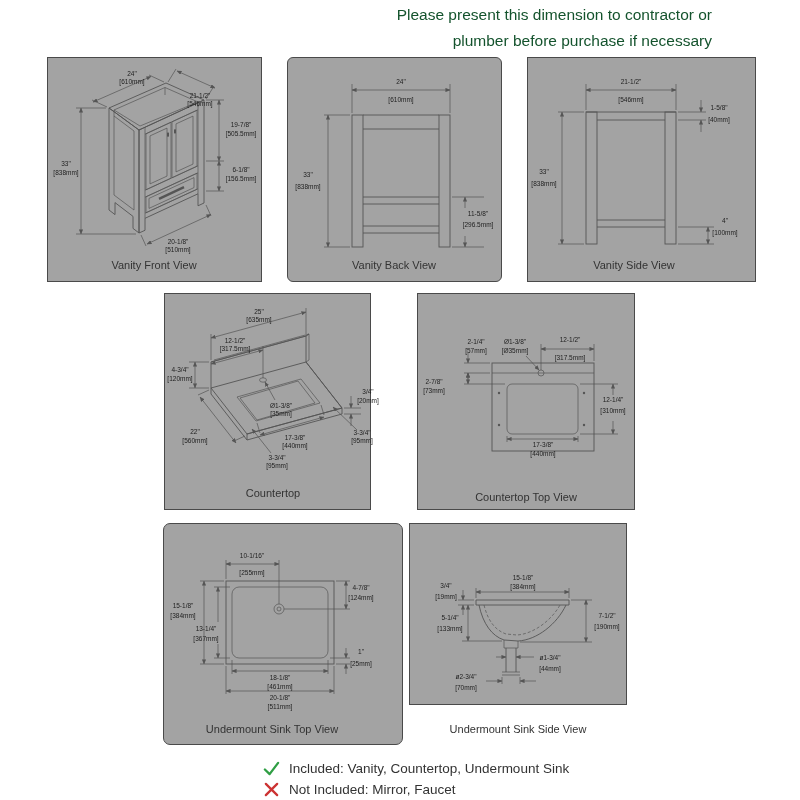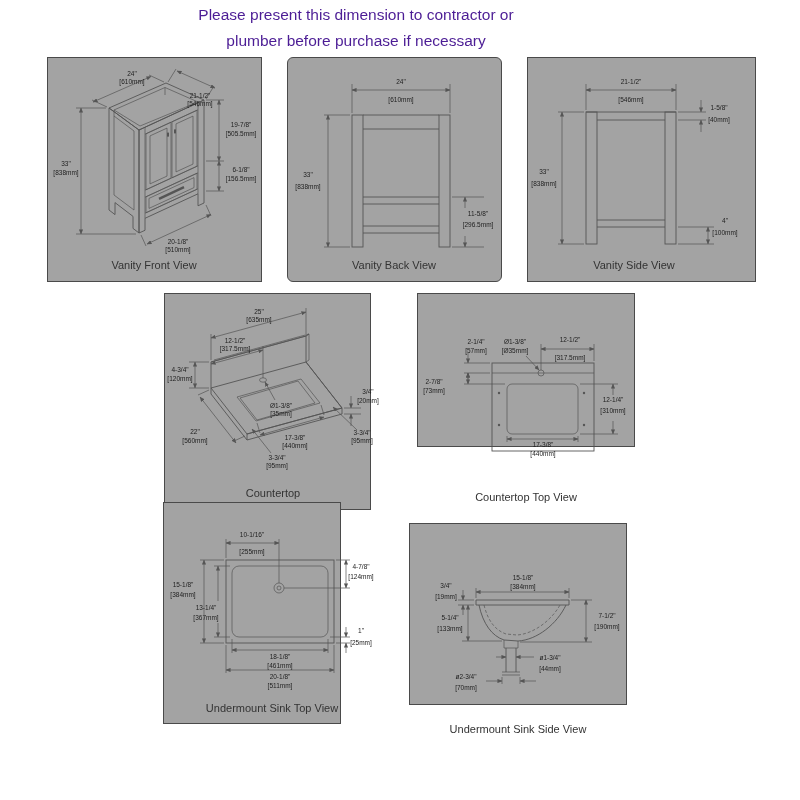--- a/index.html
+++ b/index.html
@@ -1,17 +1,17 @@
 <!DOCTYPE html>
 <html><head>
 <meta charset="utf-8">
 <style>
   html,body{margin:0;padding:0;background:#ffffff;}
   .page{position:relative;width:800px;height:800px;background:#fff;font-family:"Liberation Sans",sans-serif;overflow:hidden;}
-  .hdr{position:absolute;top:2px;left:0;width:712px;text-align:center;color:#4c1d95;font-size:15.5px;line-height:26px;}
+  .hdr{position:absolute;top:2px;left:0;width:712px;text-align:right;color:#14532d;font-size:15.5px;line-height:26px;}
   .panel{position:absolute;border:1.2px solid #4a4a4a;background:#a3a3a3;box-sizing:border-box;}
   svg{display:block;}
   svg text{fill:#222;font-family:"Liberation Sans",sans-serif;font-size:6.5px;}
   svg text.cap{font-size:11px;fill:#333;}
   .ln{stroke:#555;stroke-width:0.9;fill:none;}
   .thin{stroke:#555;stroke-width:0.7;fill:none;}
   .dim{stroke:#555;stroke-width:0.7;fill:none;}
   .dash{stroke:#555;stroke-width:0.7;fill:none;stroke-dasharray:3 2;}
   .legend{position:absolute;left:263px;top:758px;}
   .legrow{display:flex;align-items:center;height:20px;margin-bottom:1px;}
@@ -248,21 +248,21 @@
       </g>
       <g>
         <line class="dim" x1="106" y1="159" x2="87" y2="135" marker-end="url(#m4)"></line>
         <text x="112" y="166" text-anchor="middle">3-3/4"</text>
         <text x="112" y="174" text-anchor="middle">[95mm]</text>
       </g>
       <text class="cap" x="108" y="203" text-anchor="middle">Countertop</text>
     </svg>
   </div>
 
-  <div class="panel" style="left:417px;top:293px;width:218px;height:154px;">
+  <div class="panel" style="left:417px;top:293px;width:218px;height:217px;">
     <svg width="216" height="214" viewBox="0 0 216 214">
       <defs>
           <marker id="m5" markerWidth="7" markerHeight="6" refX="6.5" refY="3" orient="auto-start-reverse">
             <path d="M0,0 L7,3 L0,6 z" fill="#555"></path>
           </marker>
         </defs>
       <g>
         <rect class="ln" x="74" y="69" width="102" height="88"></rect>
         <line class="thin" x1="74" y1="79" x2="176" y2="79"></line>
         <circle class="thin" cx="123" cy="79" r="3"></circle>
@@ -306,21 +306,21 @@
       <g>
         <path class="dim" d="M89,142 L89,148 M160,142 L160,148"></path>
         <line class="dim" x1="89" y1="145" x2="160" y2="145" marker-start="url(#m5)" marker-end="url(#m5)"></line>
         <text x="125" y="153" text-anchor="middle">17-3/8"</text>
         <text x="125" y="162" text-anchor="middle">[440mm]</text>
       </g>
       <text class="cap" x="108" y="207" text-anchor="middle">Countertop Top View</text>
     </svg>
   </div>
 
-  <div class="panel" style="left:163px;top:502px;width:178px;height:222px;">
+  <div class="panel" style="left:163px;top:523px;width:240px;height:222px;border-radius:7px;">
     <svg width="216" height="219" viewBox="0 0 216 219">
       <defs>
           <marker id="m6" markerWidth="7" markerHeight="6" refX="6.5" refY="3" orient="auto-start-reverse">
             <path d="M0,0 L7,3 L0,6 z" fill="#555"></path>
           </marker>
         </defs>
       <g>
         <rect class="ln" x="62" y="57" width="108" height="83"></rect>
         <rect class="thin" x="68" y="63" width="96" height="71" rx="7"></rect>
         <circle class="thin" cx="115" cy="85" r="5"></circle>
@@ -425,14 +425,28 @@
         <path class="dim" d="M92,153 L92,160 M110,153 L110,160"></path>
         <line class="dim" x1="76" y1="157" x2="92" y2="157" marker-end="url(#m7)"></line>
         <line class="dim" x1="126" y1="157" x2="110" y2="157" marker-end="url(#m7)"></line>
         <text x="56" y="155" text-anchor="middle">ø2-3/4"</text>
         <text x="56" y="166" text-anchor="middle">[70mm]</text>
       </g>
       <text class="cap" x="108" y="209" text-anchor="middle">Undermount Sink Side View</text>
     </svg>
   </div>
 
+  <div class="legend">
+    <div class="legrow">
+      <svg width="17" height="17" viewBox="0 0 18 18">
+        <polyline points="2,10 7,15 16,3" fill="none" stroke-width="2.4" stroke-linecap="round" stroke-linejoin="round" stroke="#2f9e44"></polyline>
+      </svg>
+      <span class="legtxt">Included: Vanity, Countertop, Undermount Sink</span>
+    </div>
+    <div class="legrow">
+      <svg width="17" height="17" viewBox="0 0 18 18">
+        <path d="M3,3 L15,15 M15,3 L3,15" fill="none" stroke-width="2.4" stroke-linecap="round" stroke="#cc3333"></path>
+      </svg>
+      <span class="legtxt">Not Included: Mirror, Faucet</span>
+    </div>
+  </div>
 
 </div>
 
 </body></html>

